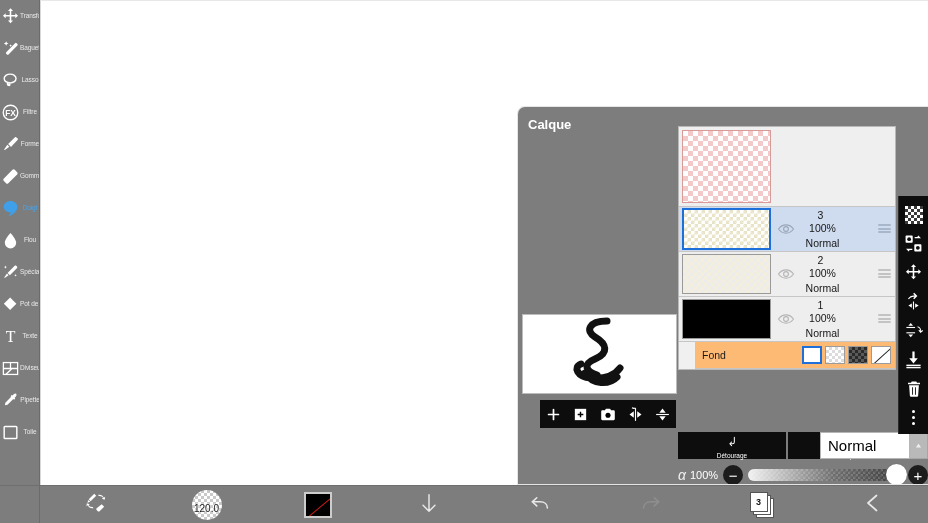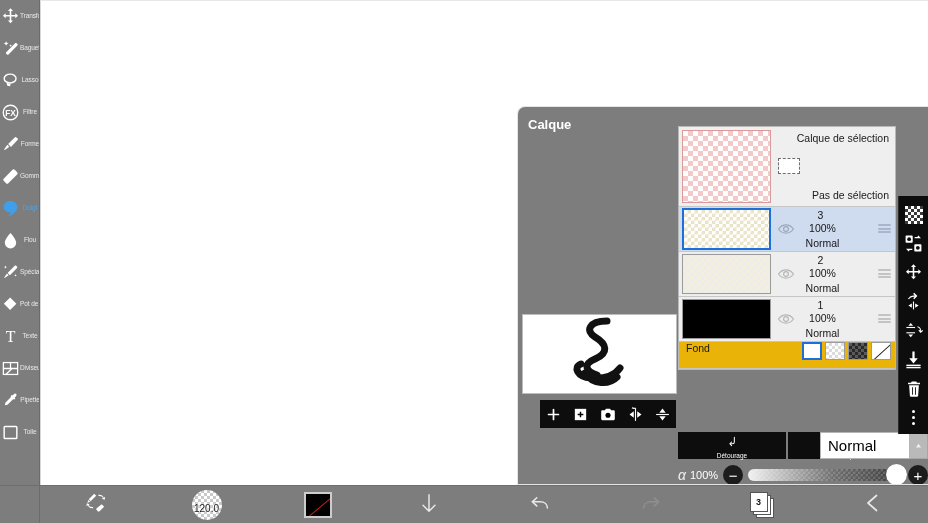--- a/index.html
+++ b/index.html
@@ -254,24 +254,25 @@
     position: absolute; right: 4px; top: 17px;
     width: 13px; height: 9px;
     display: flex; flex-direction: column; justify-content: space-between;
   }
   .handle i { display: block; height: 2px; background: #c3c3c3; border-radius: 1px; }
   .layer-row.active .handle i { background: #a8b6cb; }
 
   
   .fond-row {
     height: 27px;
-    background: #eab308;
-    display: flex; 
+    background: #fdba74;
+    display: flex; align-items: center;
     padding: 0 4px 0 7px;
     border-bottom: 1px solid #c6c6c6;
+    margin-left: 16px;
   }
   .fond-label { font-size: 10.5px; color: #1a1a1a; flex: 1; }
   .fond-swatches { display: flex; gap: 3px; }
   .fsw { width: 20px; height: 18px; border: 1px solid #9b9b9b; background: #fff; }
   .fsw.active { border: 2px solid #1e6fd9; }
   .fsw.light {
     background-color: #ffffff;
     background-image:
       linear-gradient(45deg, #dcdcdc 25%, transparent 25%, transparent 75%, #dcdcdc 75%),
       linear-gradient(45deg, #dcdcdc 25%, transparent 25%, transparent 75%, #dcdcdc 75%);
@@ -571,25 +572,20 @@
               <path d="M7.5 9.6h9L12 3.5zM7.5 14.4h9L12 20.5z"></path>
             </svg>
         </span>
       </div>
     </div>
 
     <div class="layers-list">
 
       <div class="sel-layer-row">
         <div class="sel-thumb"></div>
-        <div class="sel-info">
-          <div class="t1">Calque de sélection</div>
-          <div class="sel-icon"></div>
-          <div class="t2">Pas de sélection</div>
-        </div>
       </div>
 
       <div class="layer-row active">
         <div class="lr-thumb checker-y"></div>
         <div class="lr-body">
           <div class="lr-num">3</div>
           <div class="lr-opacity">100%</div>
           <div class="lr-blend">Normal</div>
           <span class="eye">
             <svg width="18" height="12" viewBox="0 0 24 16" fill="none" stroke="#9aa6b8" stroke-width="1.5">

